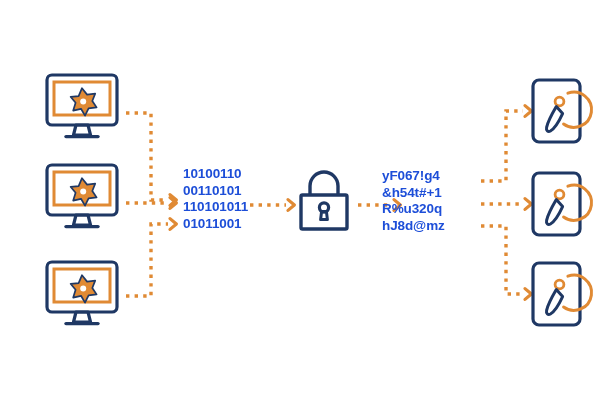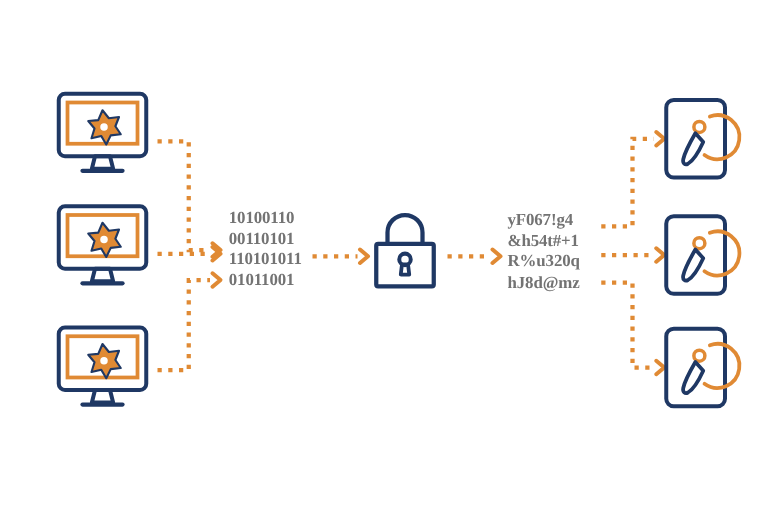--- a/index.html
+++ b/index.html
@@ -6,30 +6,30 @@
   body{
     width:616px;height:416px;
     background:#ffffff;
     font-family:"Liberation Sans", sans-serif;
     overflow:hidden;
   }
   #stage{position:relative;width:616px;height:416px;}
   #stage svg{display:block;}
   .code-text{
     position:absolute;
-    color:#737373;
+    color:#1d4ed8;
     font-weight:bold;
     font-size:13.5px;
     line-height:16.5px;
     letter-spacing:-0.1px;
     white-space:pre;
-    font-family:Liberation Serif, serif;
+    font-family:Liberation Sans, sans-serif;
   }
   #plaintext-block{left:183px;top:166px;}
-  #ciphertext-block{left:406px;top:168px;}
+  #ciphertext-block{left:382px;top:168px;}
 </style>
 </head>
 <body>
 
 <div id="stage">
 
   <svg width="616" height="416" viewBox="0 0 616 416">
 
     <defs>
 

